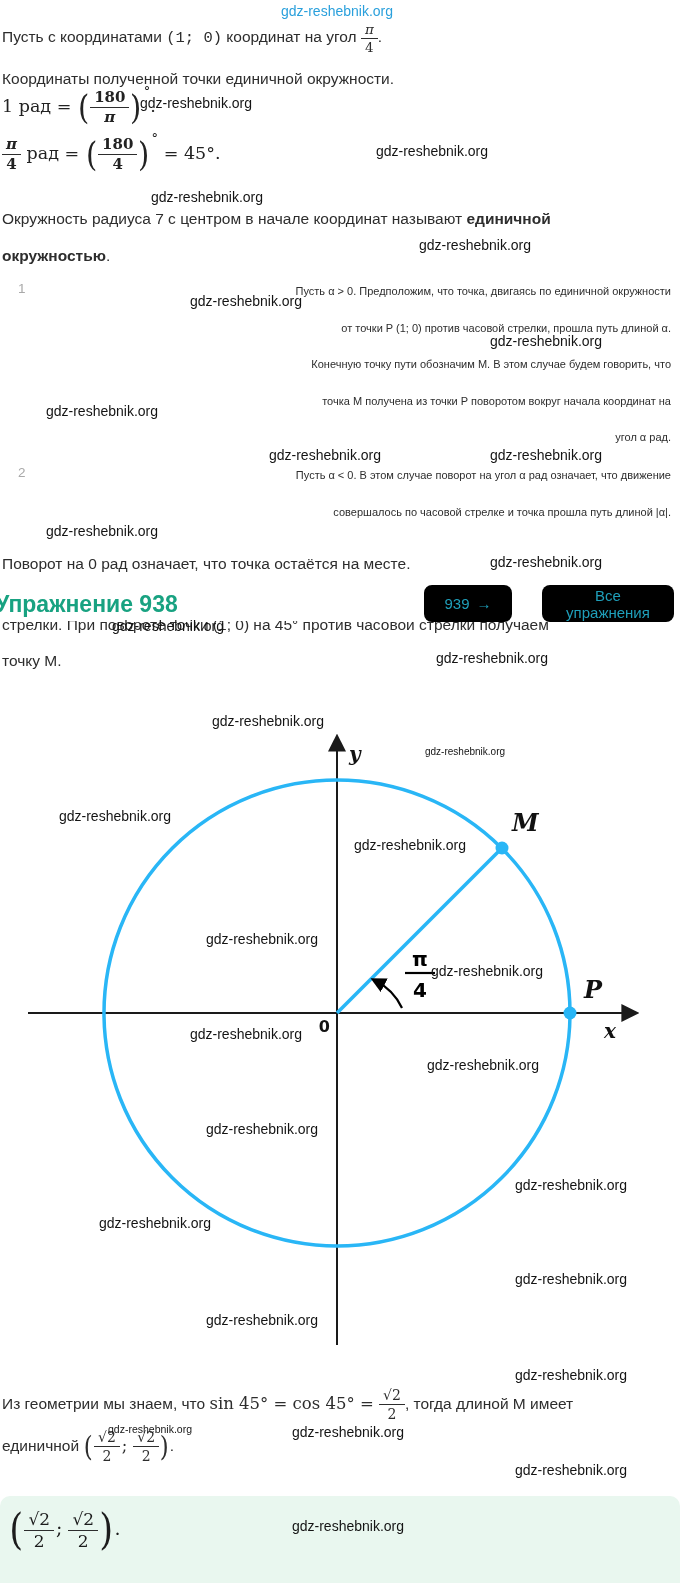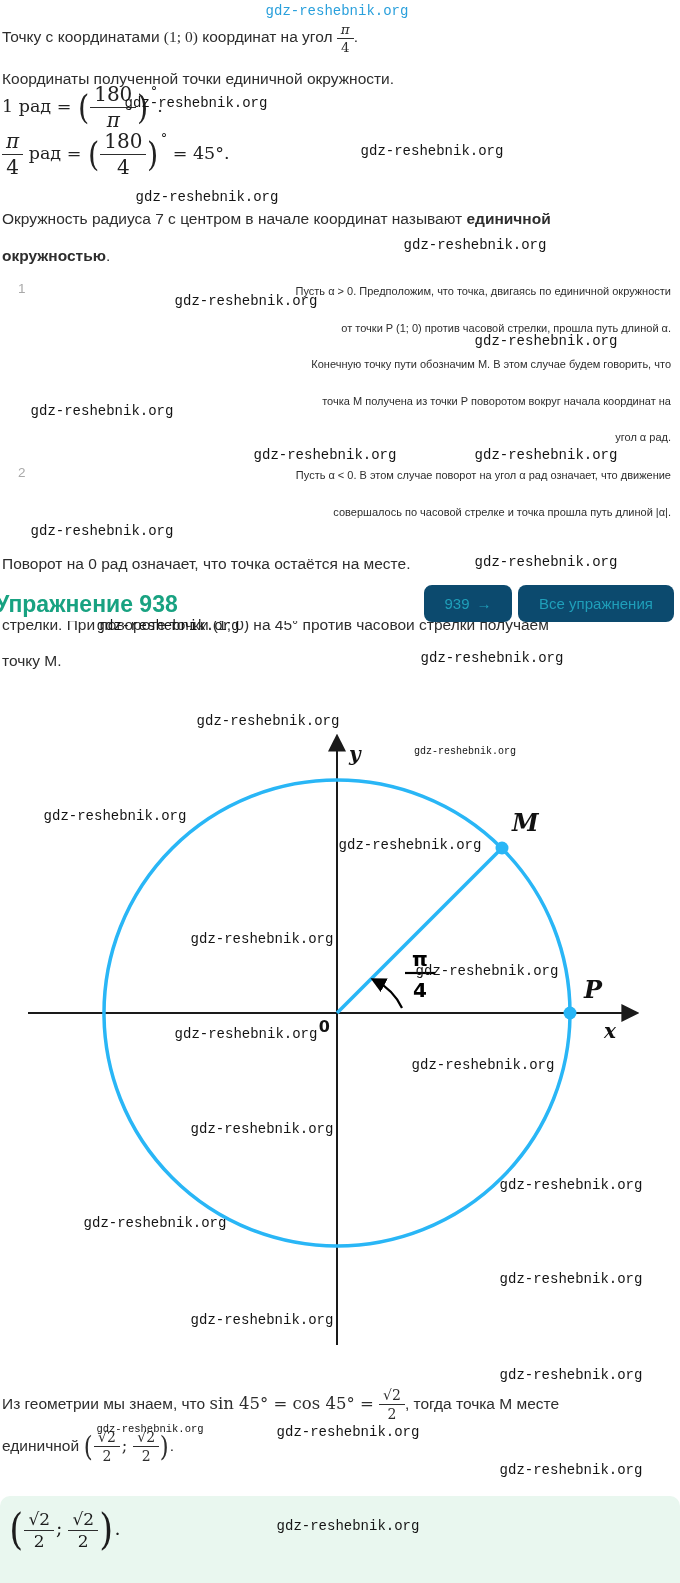--- a/index.html
+++ b/index.html
@@ -5,59 +5,59 @@
   * { box-sizing: border-box; }
   html, body { margin: 0; padding: 0; }
   body {
     width: 680px; height: 1583px; position: relative; overflow: hidden;
     background: #ffffff; color: #2d2d2d;
     font-family: "Liberation Sans", sans-serif;
   }
   .abs { position: absolute; left: 0; width: 680px; }
   .t { font-size: 15.5px; line-height: 22px; }
   .pre { white-space: pre-line; }
-  .mathf { font-family: Liberation Serif, serif; }
+  .mathf { font-family: Liberation Mono, monospace; }
   .it { font-style: italic; }
   .b { font-weight: 700; }
 
   .frac {
     display: inline-flex; flex-direction: column; align-items: center;
     vertical-align: middle; line-height: 1.06; text-align: center;
     font-family: "DejaVu Serif", serif;
   }
   .frac .fnum { padding: 0 4px 1.5px; border-bottom: 1.4px solid #2d2d2d; }
   .frac .fden { padding-top: 1.5px; }
 
   .paren {
     font-family: "DejaVu Serif", serif; vertical-align: middle;
     display: inline-block; line-height: 0.9; transform: scaleX(0.85);
   }
   sup.degree { font-size: 13px; vertical-align: 16px; margin-left: 1px; }
 
   .formula { font-family: "DejaVu Serif", serif; font-size: 17.5px; color: #222; }
-  .formula .frac { font-size: 20px; }
+  .formula .frac { font-size: 15px; font-weight: bold; }
   .formula .paren { font-size: 34px; }
 
   .num-badge { position: absolute; left: 18px; top: 8px; color: #a9a9a9; font-size: 13.5px; }
   .li-text { margin-left: 35px; width: 636px; line-height: 36.5px; font-size: 11px; text-align: right; }
 
   .def { line-height: 37px; }
 
   .header-title {
     font-size: 23px; font-weight: 700; color: #18a281;
     margin-left: -5px; line-height: 42px; display: inline-block;
   }
   .btn {
     position: absolute; top: 2px; height: 37px; border: none; border-radius: 8px;
-    background: #0c4a6e; color: #1f9fba; font-family: "Liberation Sans", sans-serif;
+    background: #000000; color: #1f9fba; font-family: "Liberation Sans", sans-serif;
     font-size: 15px; display: flex; align-items: center; justify-content: center;
     gap: 7px; cursor: pointer; padding: 0 14px;
   }
   .btn-next { right: 168px; width: 88px; }
-  .btn-all { right: 6px; width: 156px; }
+  .btn-all { right: 6px; width: 132px; }
 
   .clipwrap { height: 15px; overflow: hidden; }
   .clipwrap .inner { display: block; margin-top: -7px; }
 
   .p5 { line-height: 40px; }
   .p5 .mathseg { font-family: "DejaVu Serif", serif; font-size: 16.5px; margin-top: 12px; }
   .p5 .frac { font-size: 14px; }
   .p5b .paren { font-size: 27px; }
   .semi { margin: 0 6px 0 2px; }
 
@@ -65,33 +65,33 @@
   .answer-formula {
     font-family: "DejaVu Serif", serif; font-size: 19px;
     padding: 14px 0 0 8px; color: #1c1c1c;
   }
   .answer-formula .frac { font-size: 17px; }
   .answer-formula .paren { font-size: 42px; }
 
   #wm-layer { position: absolute; inset: 0; z-index: 40; pointer-events: none; }
   .wm {
     position: absolute; transform: translate(-50%, -50%);
-    font-size: 14px; color: #141414; white-space: nowrap; font-family: Liberation Mono, monospace;
+    font-size: 14px; color: #141414; white-space: nowrap;
   }
   .wm-link { color: #2aa0dc; }
 
   .svg-var { font-family: "DejaVu Serif", serif; font-style: italic; font-weight: 700; font-size: 20px; fill: #111; }
   .svg-pt  { font-family: "DejaVu Serif", serif; font-style: italic; font-weight: 700; font-size: 24px; fill: #111; }
   .svg-o   { font-family: "DejaVu Sans", sans-serif; font-weight: 700; font-size: 16px; fill: #111; }
   .svg-frac{ font-family: "DejaVu Sans", sans-serif; font-weight: 700; font-size: 20px; fill: #000; }
 </style>
 </head>
 <body>
 
-<div class="abs t" style="top:22px;left:2px"><span>Точку с координатами </span><span class="mathf">(1;  0)</span><span> координат на угол </span><span class="frac" style="font-size:13.5px">
+<div class="abs t" style="top:22px;left:2px"><span>Пусть с координатами </span><span class="mathf">(1;  0)</span><span> координат на угол </span><span class="frac" style="font-size:13.5px">
       <span class="fnum it">π</span>
       <span class="fden">4</span>
     </span><span>.</span></div>
 
 <div class="abs t" style="top:68px;left:2px">Координаты полученной точки единичной окружности.</div>
 
 <div class="abs formula" style="top:84px;left:2px"><span>1 рад = </span><span class="paren">(</span><span class="frac">
       <span class="fnum">180</span>
       <span class="fden it">π</span>
     </span><span class="paren">)</span><sup class="degree">°</sup><span>.</span></div>
@@ -165,21 +165,21 @@
     <text class="svg-o" x="330" y="337" text-anchor="end">0</text>
     <text class="svg-frac" x="420" y="271" text-anchor="middle">π</text>
     <line x1="405" y1="278" x2="435" y2="278" stroke="#000" stroke-width="2.2"></line>
     <text class="svg-frac" x="420" y="302" text-anchor="middle">4</text>
   </svg>
 </div>
 
 <div class="abs t p5" style="top:1384px;left:2px"><span>Из геометрии мы знаем, что </span><span class="mathseg">sin 45° = cos 45° = </span><span class="frac">
       <span class="fnum">√2</span>
       <span class="fden">2</span>
-    </span><span>, тогда точка M месте</span></div>
+    </span><span>, тогда длиной M имеет</span></div>
 
 <div class="abs t p5 p5b" style="top:1426px;left:2px"><span>единичной </span><span class="paren">(</span><span class="frac">
       <span class="fnum">√2</span>
       <span class="fden">2</span>
     </span><span class="mathseg semi">;</span><span class="frac">
       <span class="fnum">√2</span>
       <span class="fden">2</span>
     </span><span class="paren">)</span><span>.</span></div>
 
 <div class="abs answer-box" style="top:1496px;height:87px">

